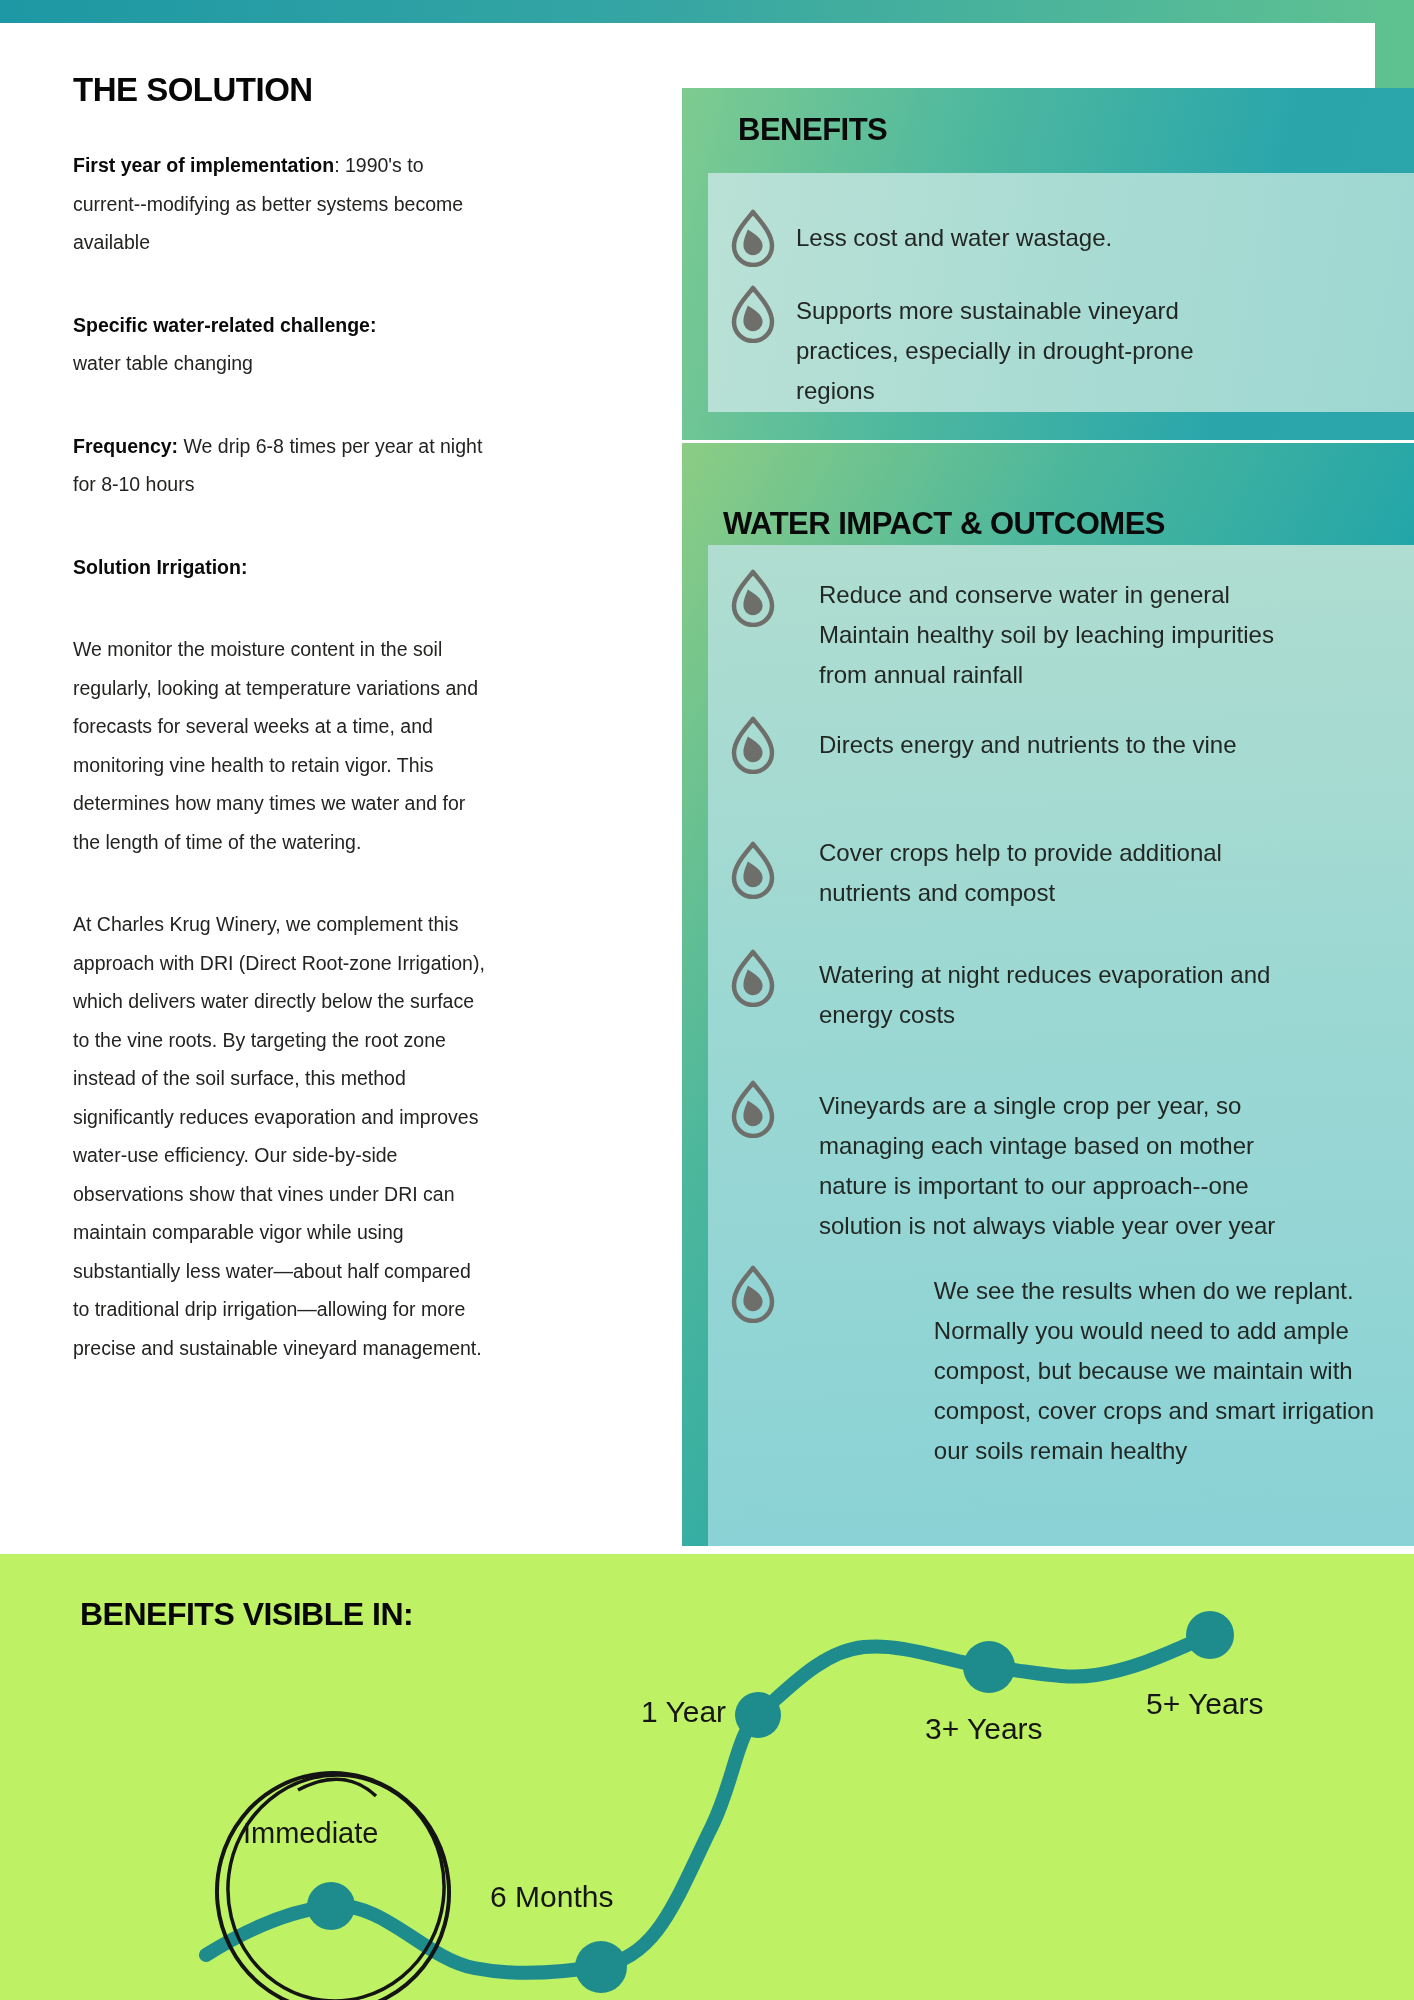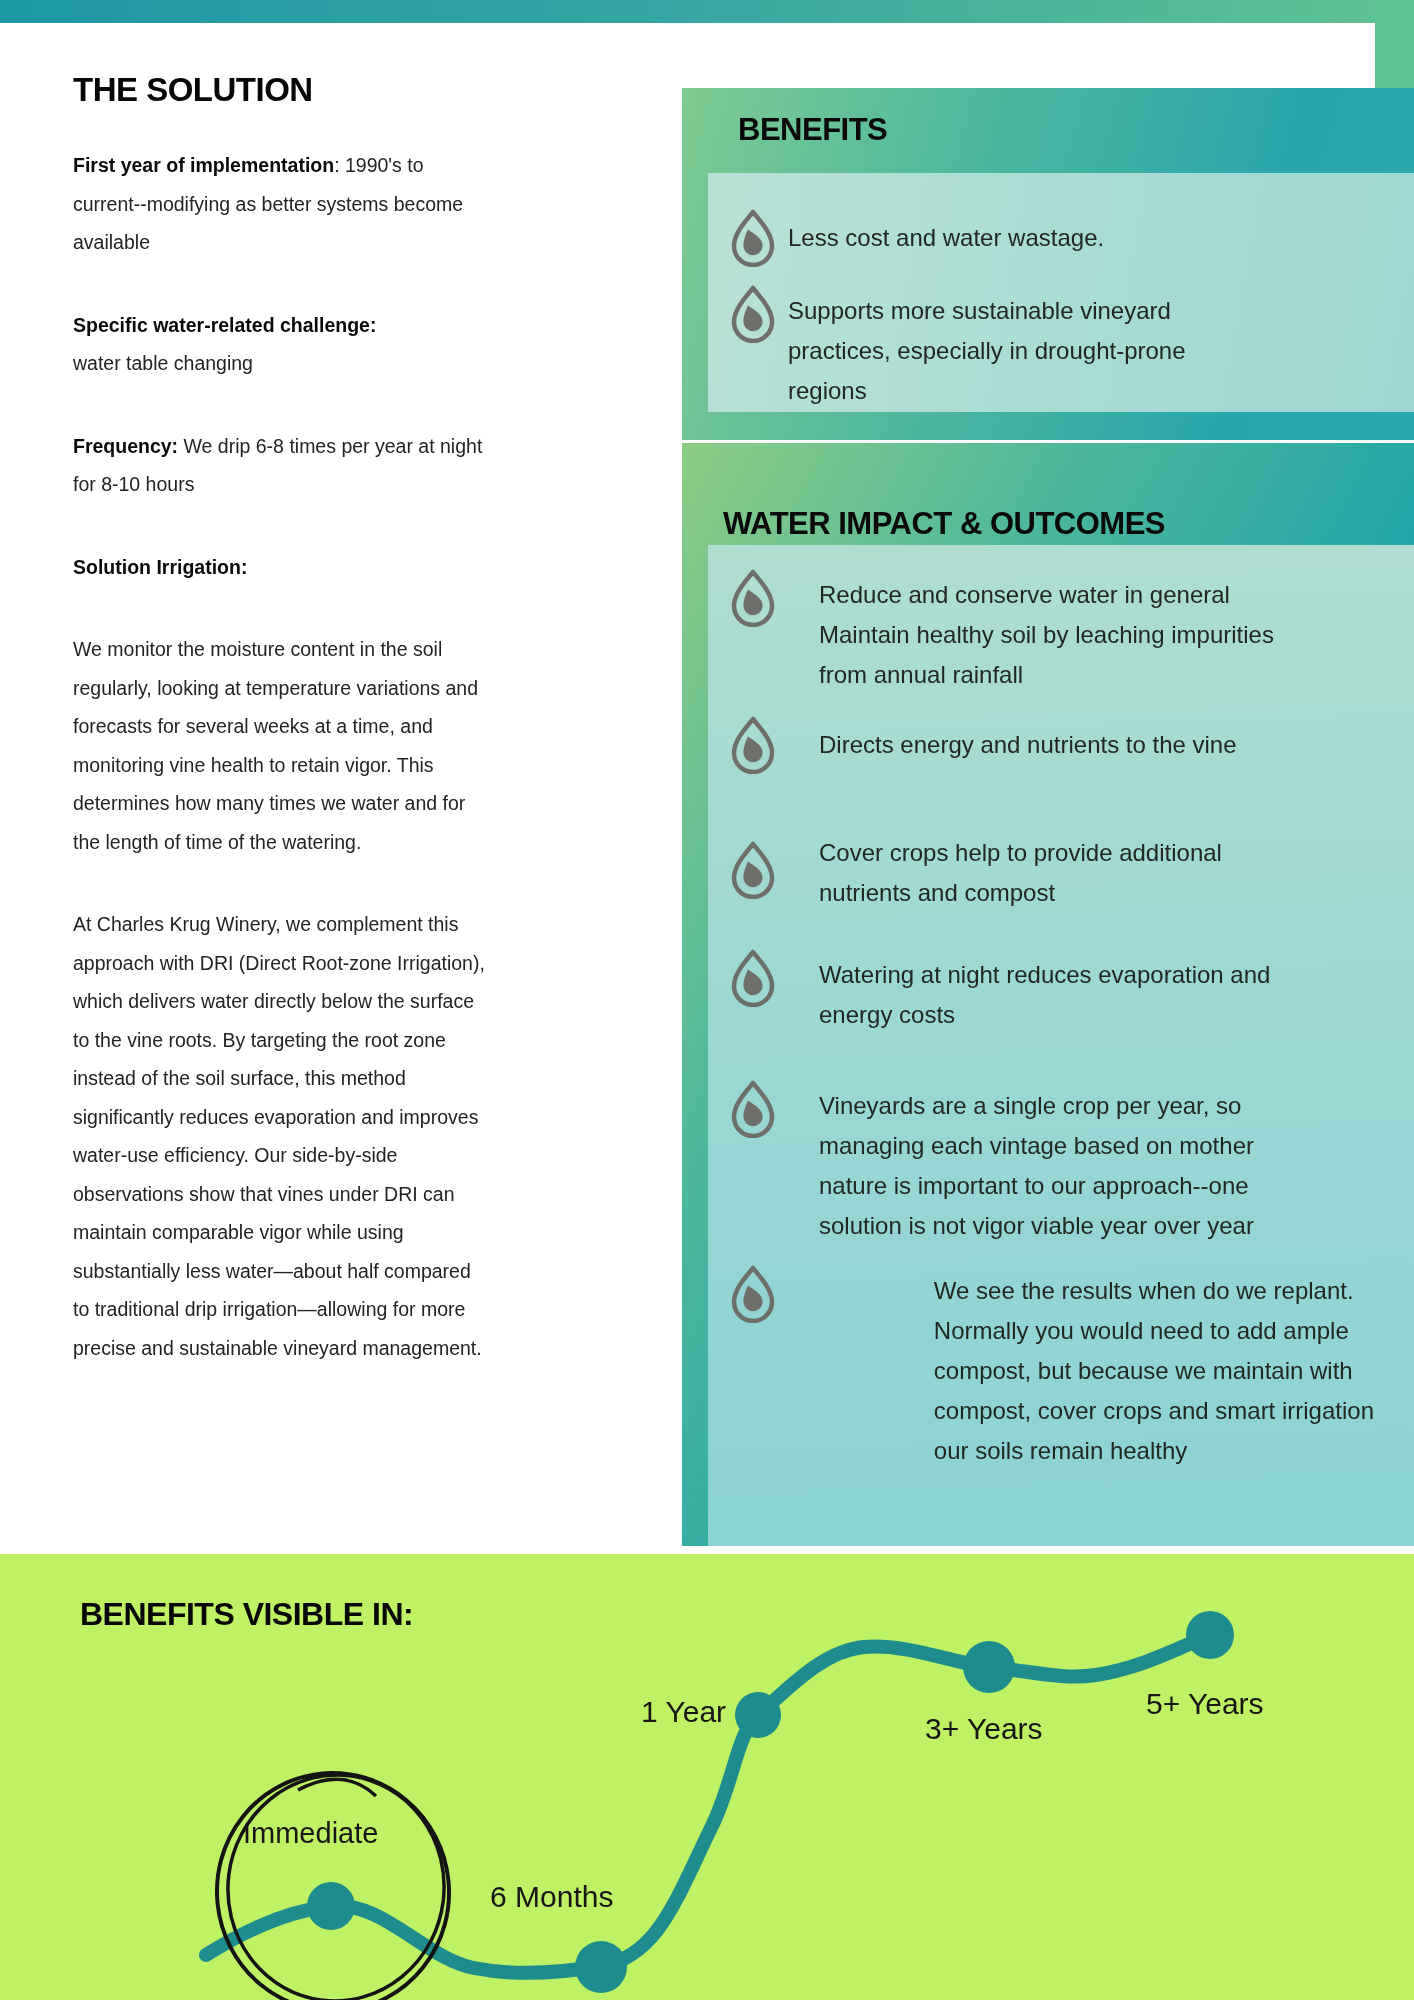--- a/index.html
+++ b/index.html
@@ -28,21 +28,21 @@
   .benefits-panel .panel-heading{padding:24px 0 0 56px;}
   .impact-panel .panel-heading{padding:15px 0 0 41px;margin-top:48px;}
 
   .benefits-inner{position:absolute;left:26px;top:85px;right:0;bottom:28px;
     background:linear-gradient(100deg,#bae1d6 0%,#a8dbd3 55%,#9ed7d2 100%);
     padding:36px 40px 0 22px;box-sizing:border-box;}
   .impact-inner{position:absolute;left:26px;top:102px;right:0;bottom:0;
     background:linear-gradient(178deg,#b0ddd0 0%,#9cd8d3 45%,#8ad2d6 100%);
     padding:30px 40px 0 22px;box-sizing:border-box;}
 
-  .item{display:flex;gap:12px;align-items:flex-start;}
+  .item{display:flex;gap:20px;align-items:flex-start;}
   .impact-inner .item{gap:43px;}
   .item.center{align-items:center;}
   .item .dro<!-- -->p{}
   .drop{flex:0 0 46px;width:46px;height:58px;margin-top:-6px;}
   .item.center .drop{margin-top:0;}
   .item-text{font-size:24px;line-height:40px;color:#222724;white-space:pre-line;}
 
   .b-item-2{margin-top:24px;}
   .wi-item-2{margin-top:21px;}
   .wi-item-3{margin-top:59px;align-items:center;}
@@ -173,21 +173,21 @@
       </div>
 
       <div class="item wi-item-6">
         <svg class="drop" viewBox="0 0 46 58">
           <path d="M23 3 C30 12 42 24 42 37 A19 19 0 0 1 4 37 C4 24 16 12 23 3 Z" fill="none" stroke="#6e6e6b" stroke-width="4.5" stroke-linejoin="round"></path>
           <path d="M21.5 20 C25 24.5 31 30.5 31 37 A9.5 9.5 0 0 1 12 37 C12 30.5 18 24.5 21.5 20 Z" fill="#6e6e6b" transform="rotate(-18 21.5 32)"></path>
         </svg>
         <div class="item-text">Vineyards are a single crop per year, so
 managing each vintage based on mother
 nature is important to our approach--one
-solution is not vigor viable year over year</div>
+solution is not always viable year over year</div>
       </div>
 
       <div class="item wi-item-7">
         <svg class="drop" viewBox="0 0 46 58">
           <path d="M23 3 C30 12 42 24 42 37 A19 19 0 0 1 4 37 C4 24 16 12 23 3 Z" fill="none" stroke="#6e6e6b" stroke-width="4.5" stroke-linejoin="round"></path>
           <path d="M21.5 20 C25 24.5 31 30.5 31 37 A9.5 9.5 0 0 1 12 37 C12 30.5 18 24.5 21.5 20 Z" fill="#6e6e6b" transform="rotate(-18 21.5 32)"></path>
         </svg>
         <div class="item-text">We see the results when do we replant.
 Normally you would need to add ample
 compost, but because we maintain with

